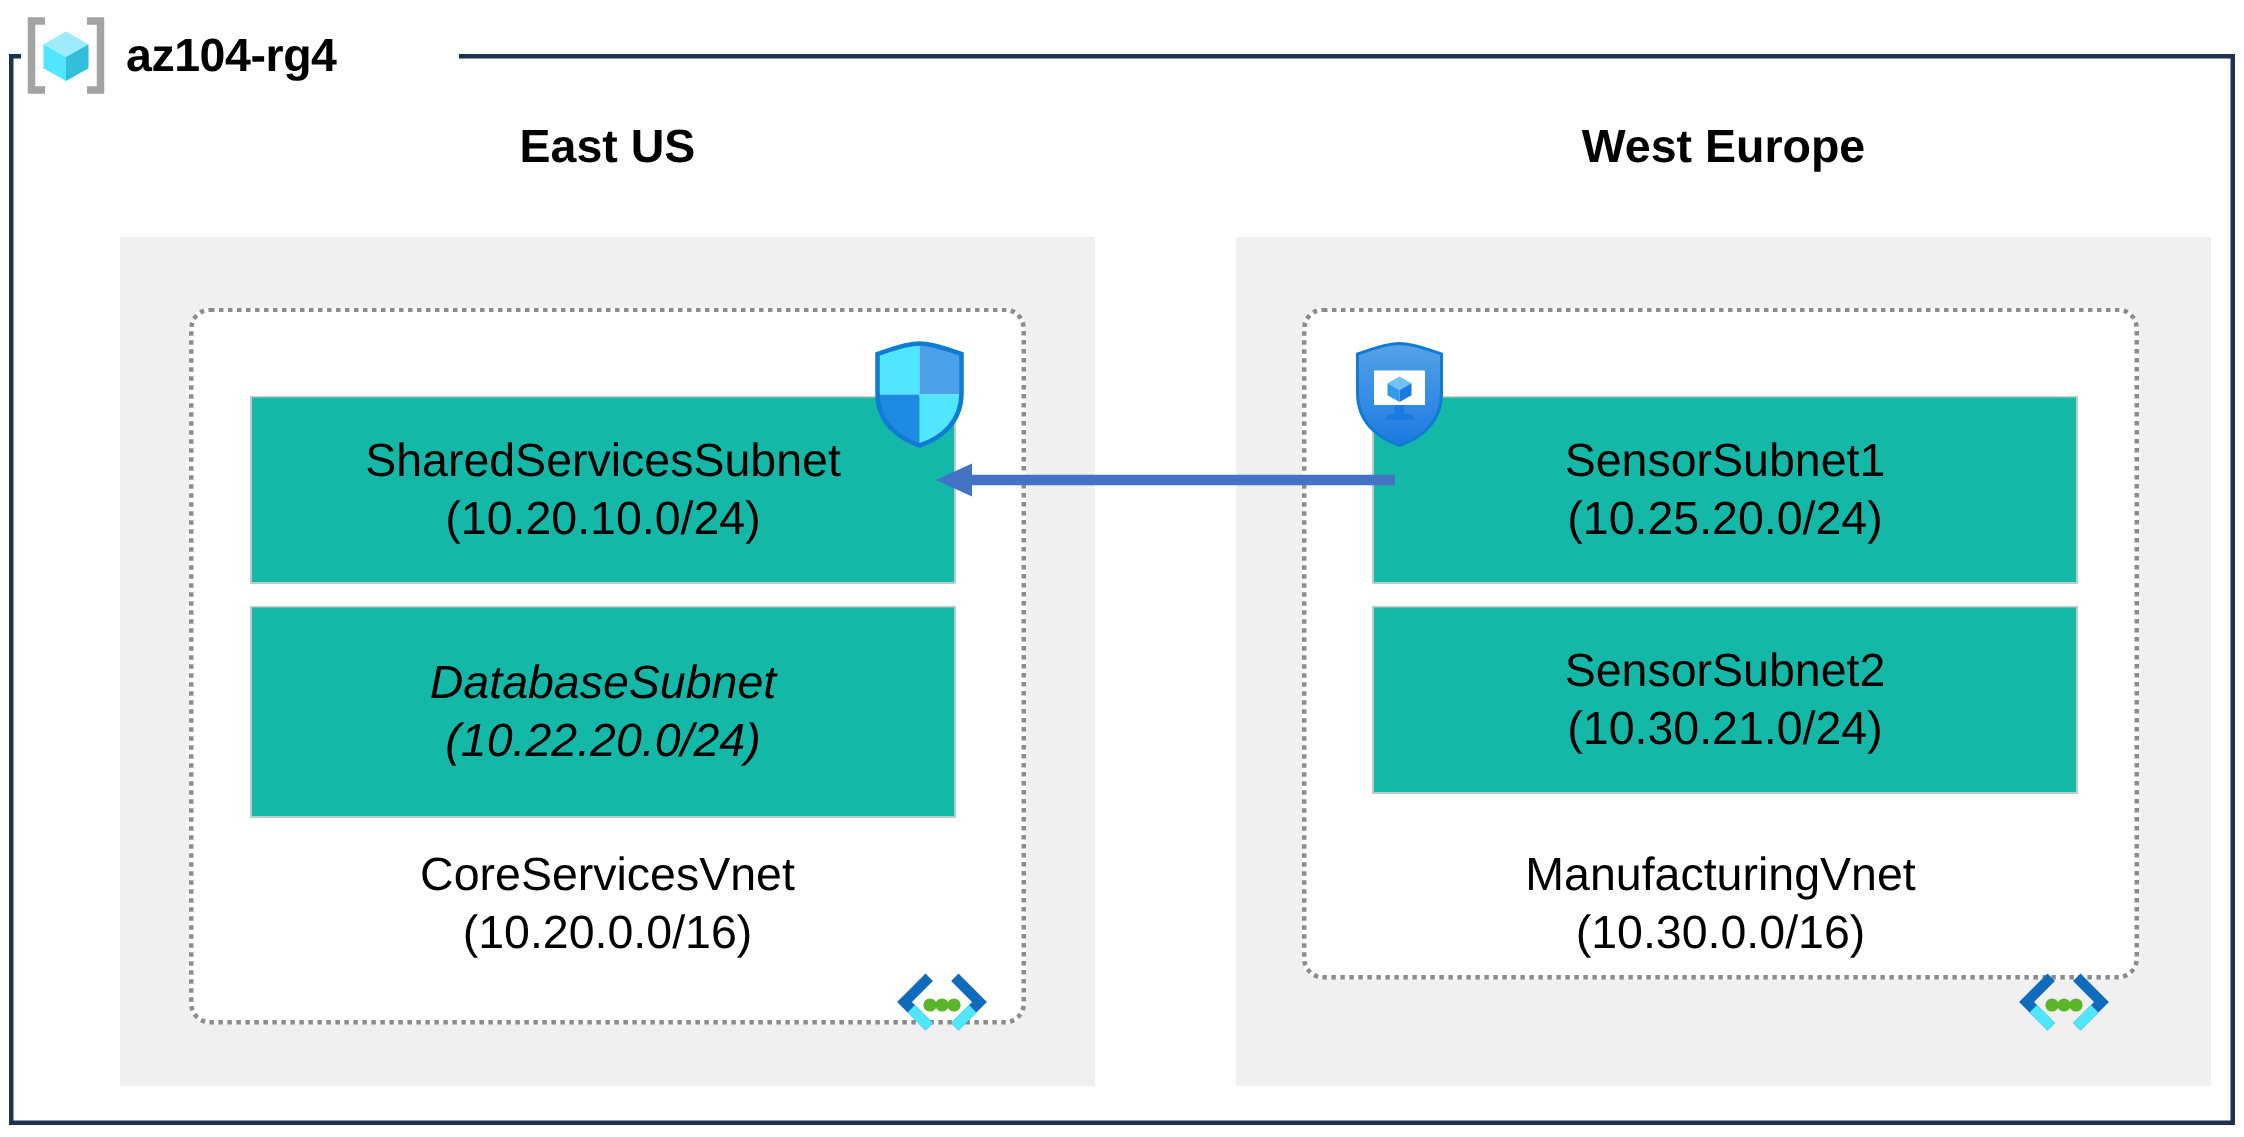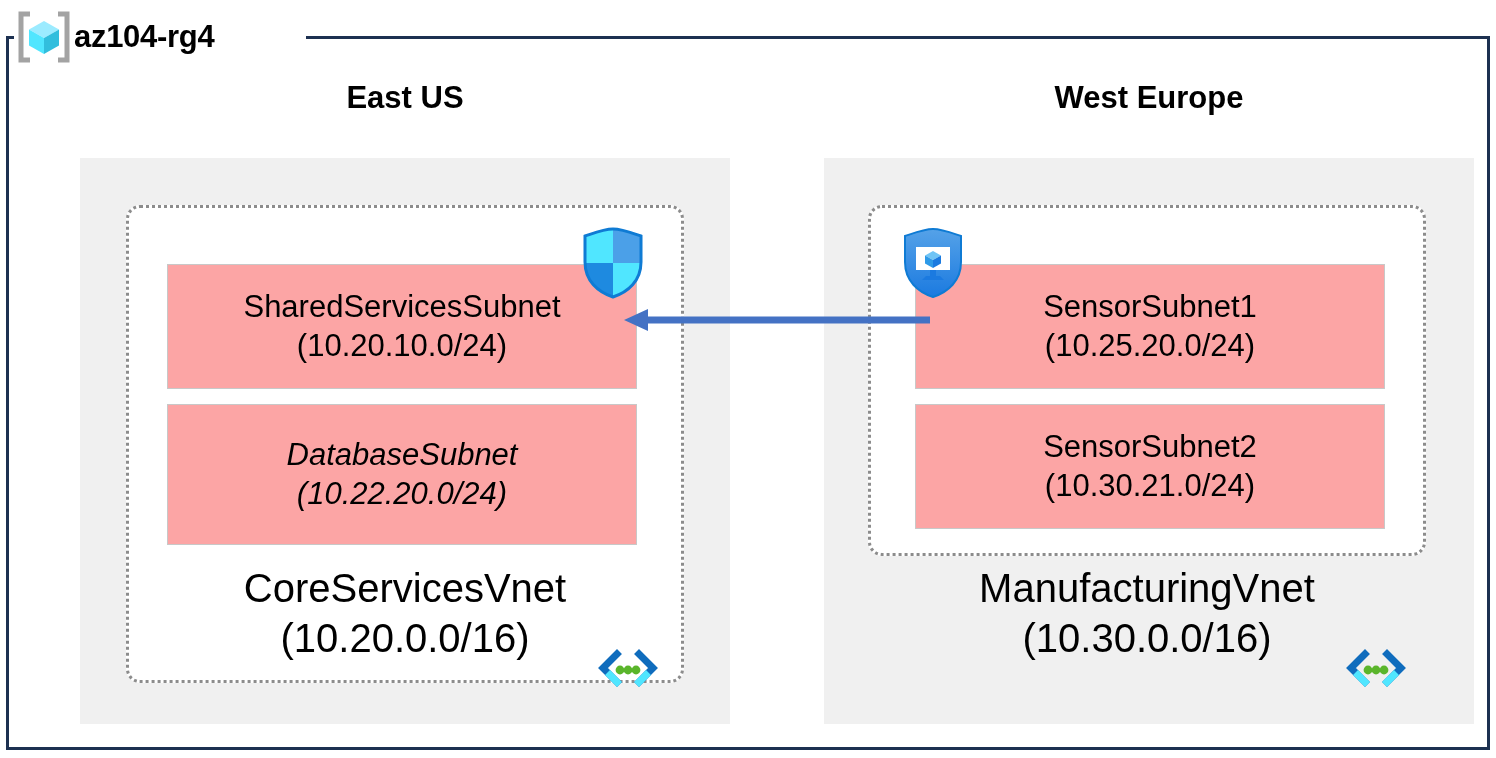--- a/index.html
+++ b/index.html
@@ -52,20 +52,21 @@
   }
 
   
   .rg-label {
     position: absolute;
     left: 14px;
     top: 8px;
     height: 58px;
     display: flex;
     align-items: center;
+    gap: 10px;
     background: #ffffff;
     padding-right: 8px;
   }
   .rg-icon {
     width: 60px;
     height: 54px;
     display: block;
   }
   .rg-title {
     font-size: 31px;
@@ -99,35 +100,35 @@
     box-sizing: border-box;
     border: 3px dotted #8c8c8c;
     border-radius: 14px;
     background: #ffffff;
   }
   .vnet-label {
     position: absolute;
     left: 0;
     right: 0;
     text-align: center;
-    font-size: 40px;
+    font-size: 31px;
     line-height: 1.26;
     color: #000000;
   }
   .vnet-icon {
     position: absolute;
     width: 62px;
     height: 40px;
   }
 
   
   .subnet {
     position: absolute;
     box-sizing: border-box;
-    background: #fca5a5;
+    background: #14b8a6;
     border: 1px solid #c8c8c8;
     display: flex;
     flex-direction: column;
     align-items: center;
     justify-content: center;
   }
   .subnet-name, .subnet-cidr {
     font-size: 31px;
     line-height: 1.24;
     color: #000000;
@@ -219,21 +220,21 @@
     </g>
     <path d="M33 3 C24 3 14 7 5 10 L5 36 C5 55 18 66 33 71 C48 66 61 55 61 36 L61 10 C52 7 42 3 33 3 Z" fill="none" stroke="#0f7bd4" stroke-width="3"></path>
   </svg>
 
   <div class="region" style="left:824px; width:650px;">
     <div class="region-title">West Europe</div>
   </div>
 
   <div class="region-panel" style="left:824px; top:158px; width:650px; height:566px;"></div>
 
-  <div class="vnet" style="left:868px; top:205px; width:558px; height:351px;">
+  <div class="vnet" style="left:868px; top:205px; width:558px; height:448px;">
 
     <div class="subnet" style="left:44px; top:56px; width:470px; height:125px;">
       <div class="subnet-name">SensorSubnet1</div>
       <div class="subnet-cidr">(10.25.20.0/24)</div>
     </div>
 
     <div class="subnet" style="left:44px; top:196px; width:470px; height:125px;">
       <div class="subnet-name">SensorSubnet2</div>
       <div class="subnet-cidr">(10.30.21.0/24)</div>
     </div>

